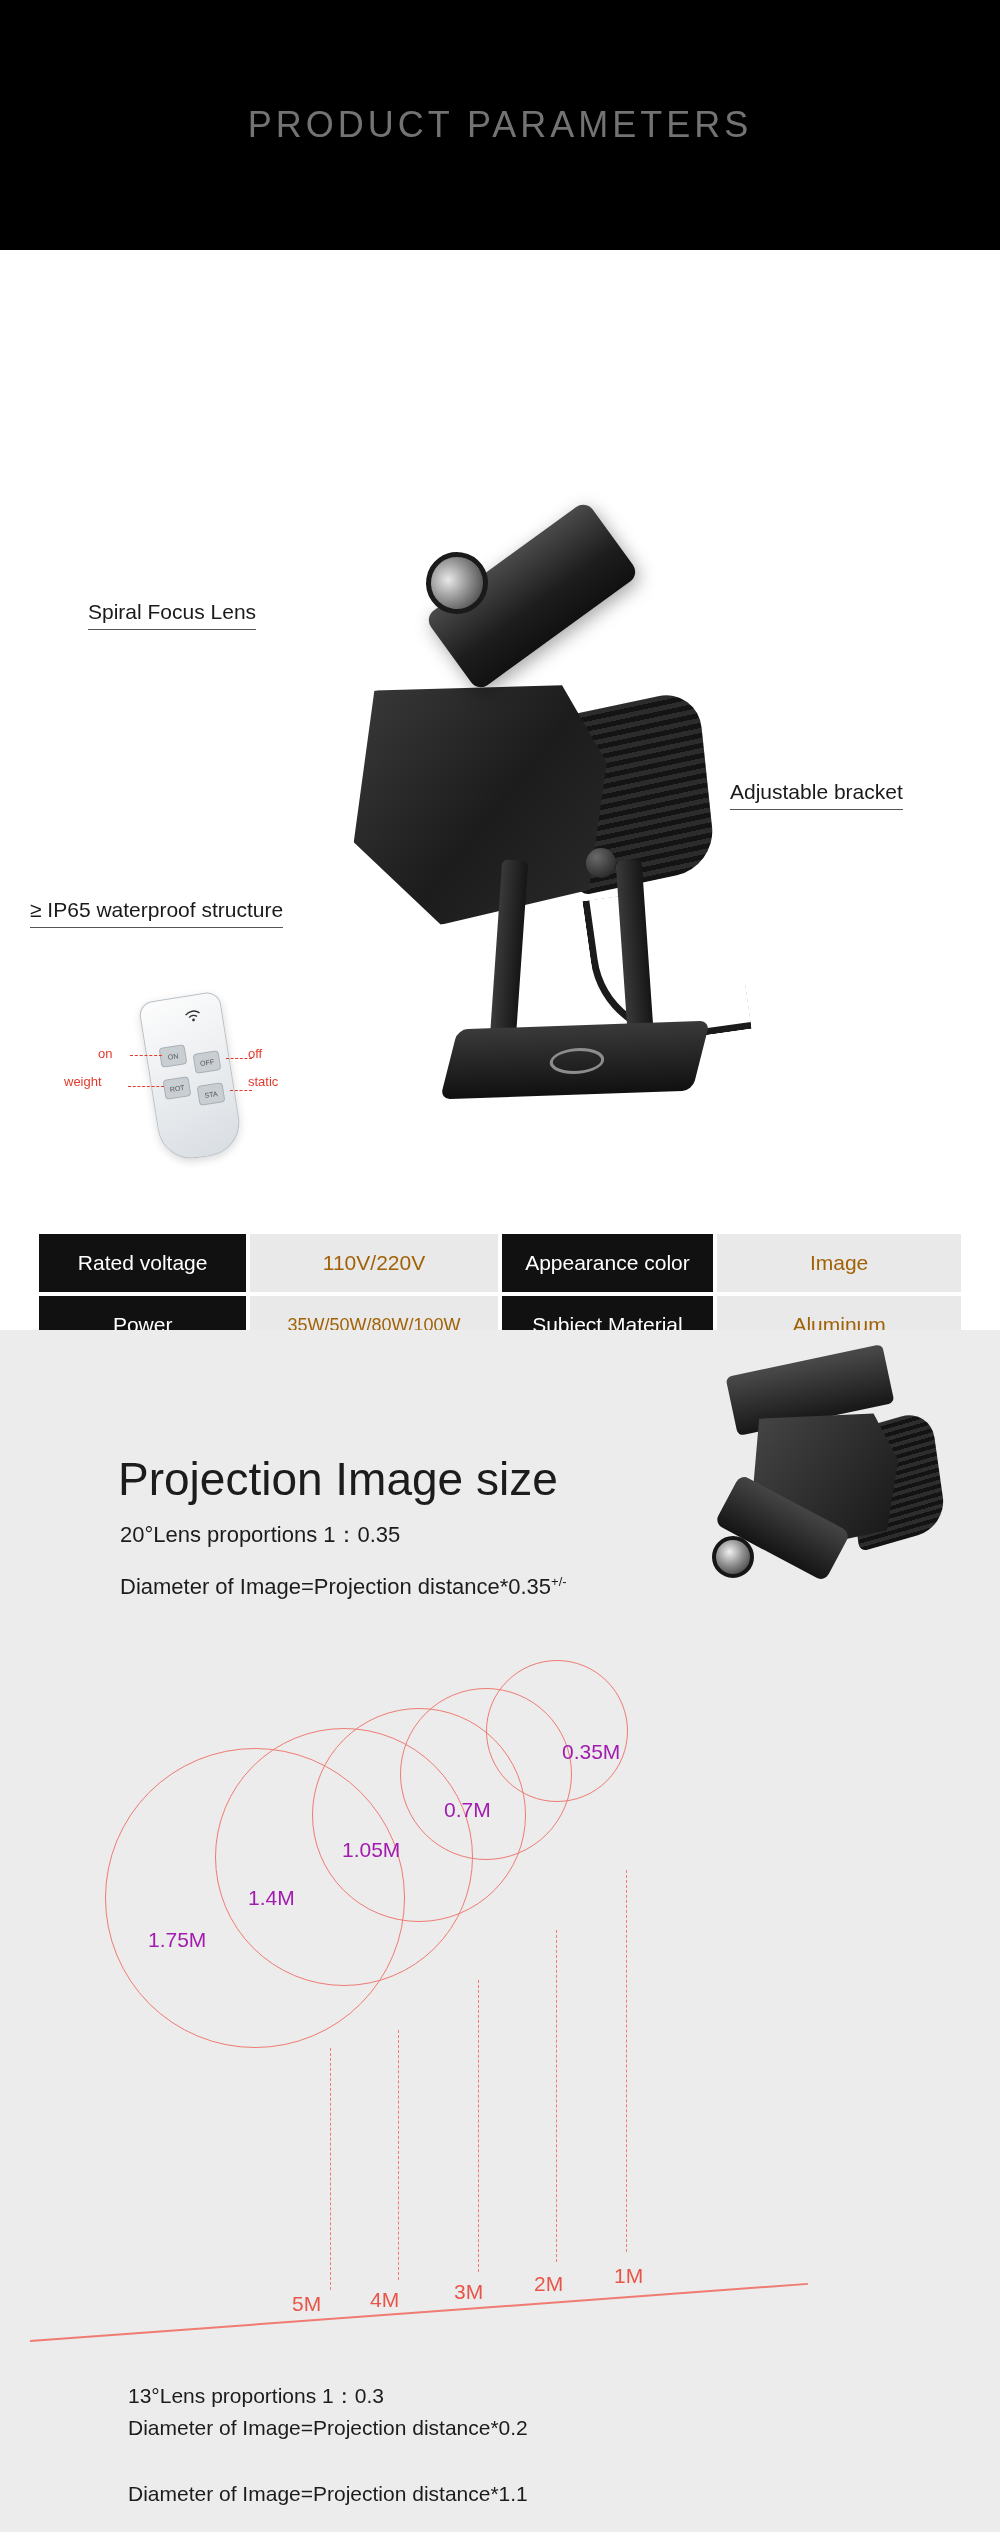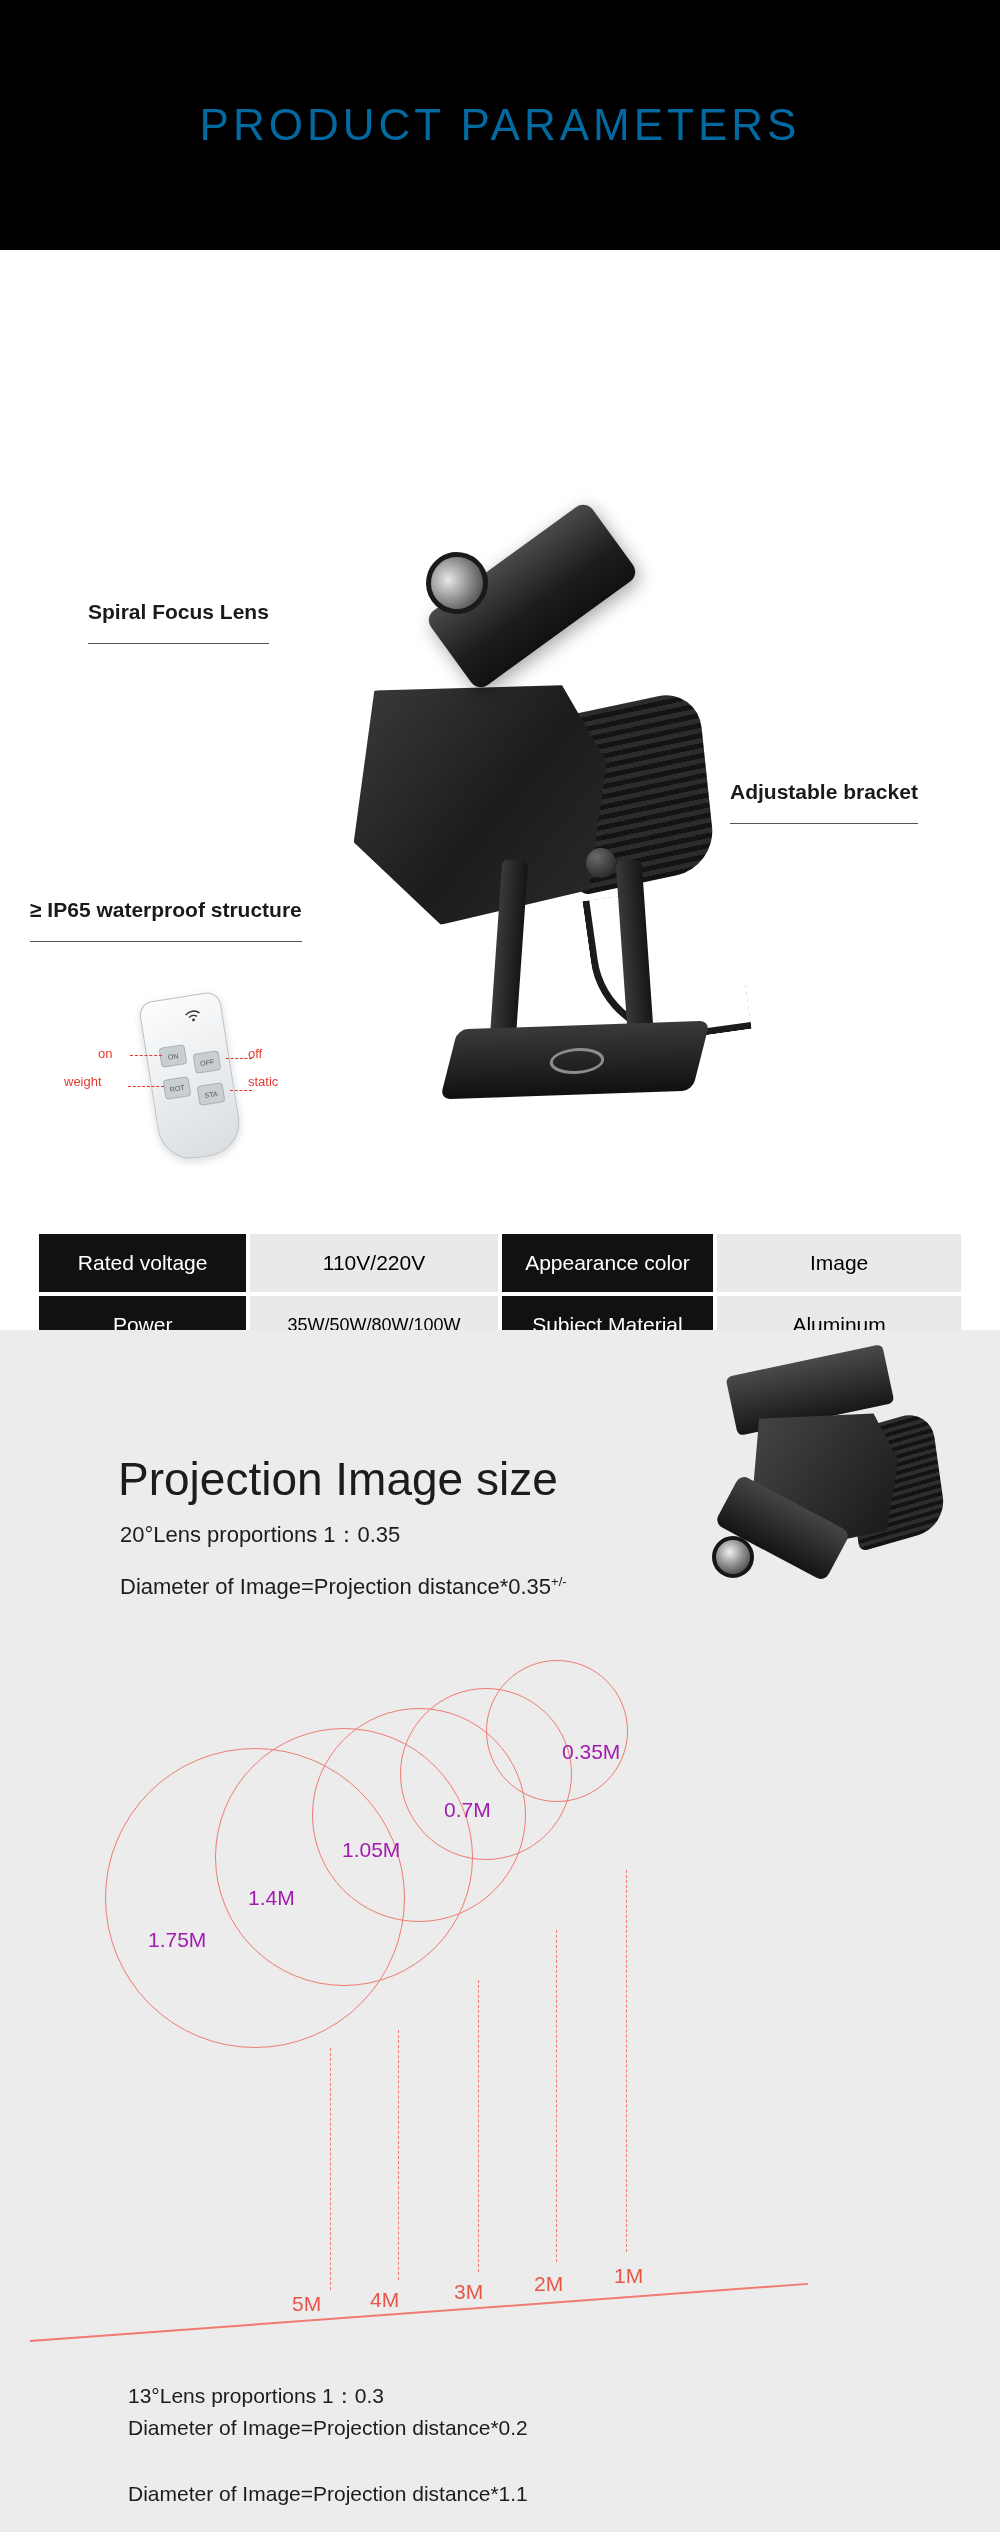--- a/index.html
+++ b/index.html
@@ -17,22 +17,22 @@
   
   .header-band {
     width: 100%;
     height: 250px;
     background: #000000;
     display: flex;
     align-items: center;
     justify-content: center;
   }
   .header-title {
-    color: #0369a1;
-    font-size: 44px;
+    color: #737373;
+    font-size: 36px;
     letter-spacing: 4px;
     font-weight: 400;
   }
 
   
   .section-product {
     position: relative;
     width: 100%;
     height: 1060px;
     background: #ffffff;
@@ -40,22 +40,21 @@
 
   .callout {
     position: absolute;
     font-size: 21px;
     color: #1a1a1a;
     white-space: nowrap;
   }
   .callout .underline {
     display: block;
     border-bottom: 1.5px solid #555;
-    padding-bottom: 19px;
-    font-weight: bold;
+    padding-bottom: 5px;
   }
 
   .callout-lens  { left: 88px;  top: 350px; }
   .callout-ip65  { left: 30px;  top: 648px; }
 
   
   .product-art {
     position: absolute;
     left: 300px;
     top: 280px;
@@ -245,21 +244,21 @@
   .spec-table td { height: 58px; padding: 0 10px; }
   .spec-key {
     background: #111111;
     color: #ffffff;
     text-align: center;
     width: 210px;
     white-space: nowrap;
   }
   .spec-val {
     background: #e9e9e9;
-    color: #000000;
+    color: #a16207;
     text-align: center;
     width: 250px;
   }
 
   
   .section-projection {
     position: absolute;
     top: 1330px;
     left: 0;
     width: 100%;

